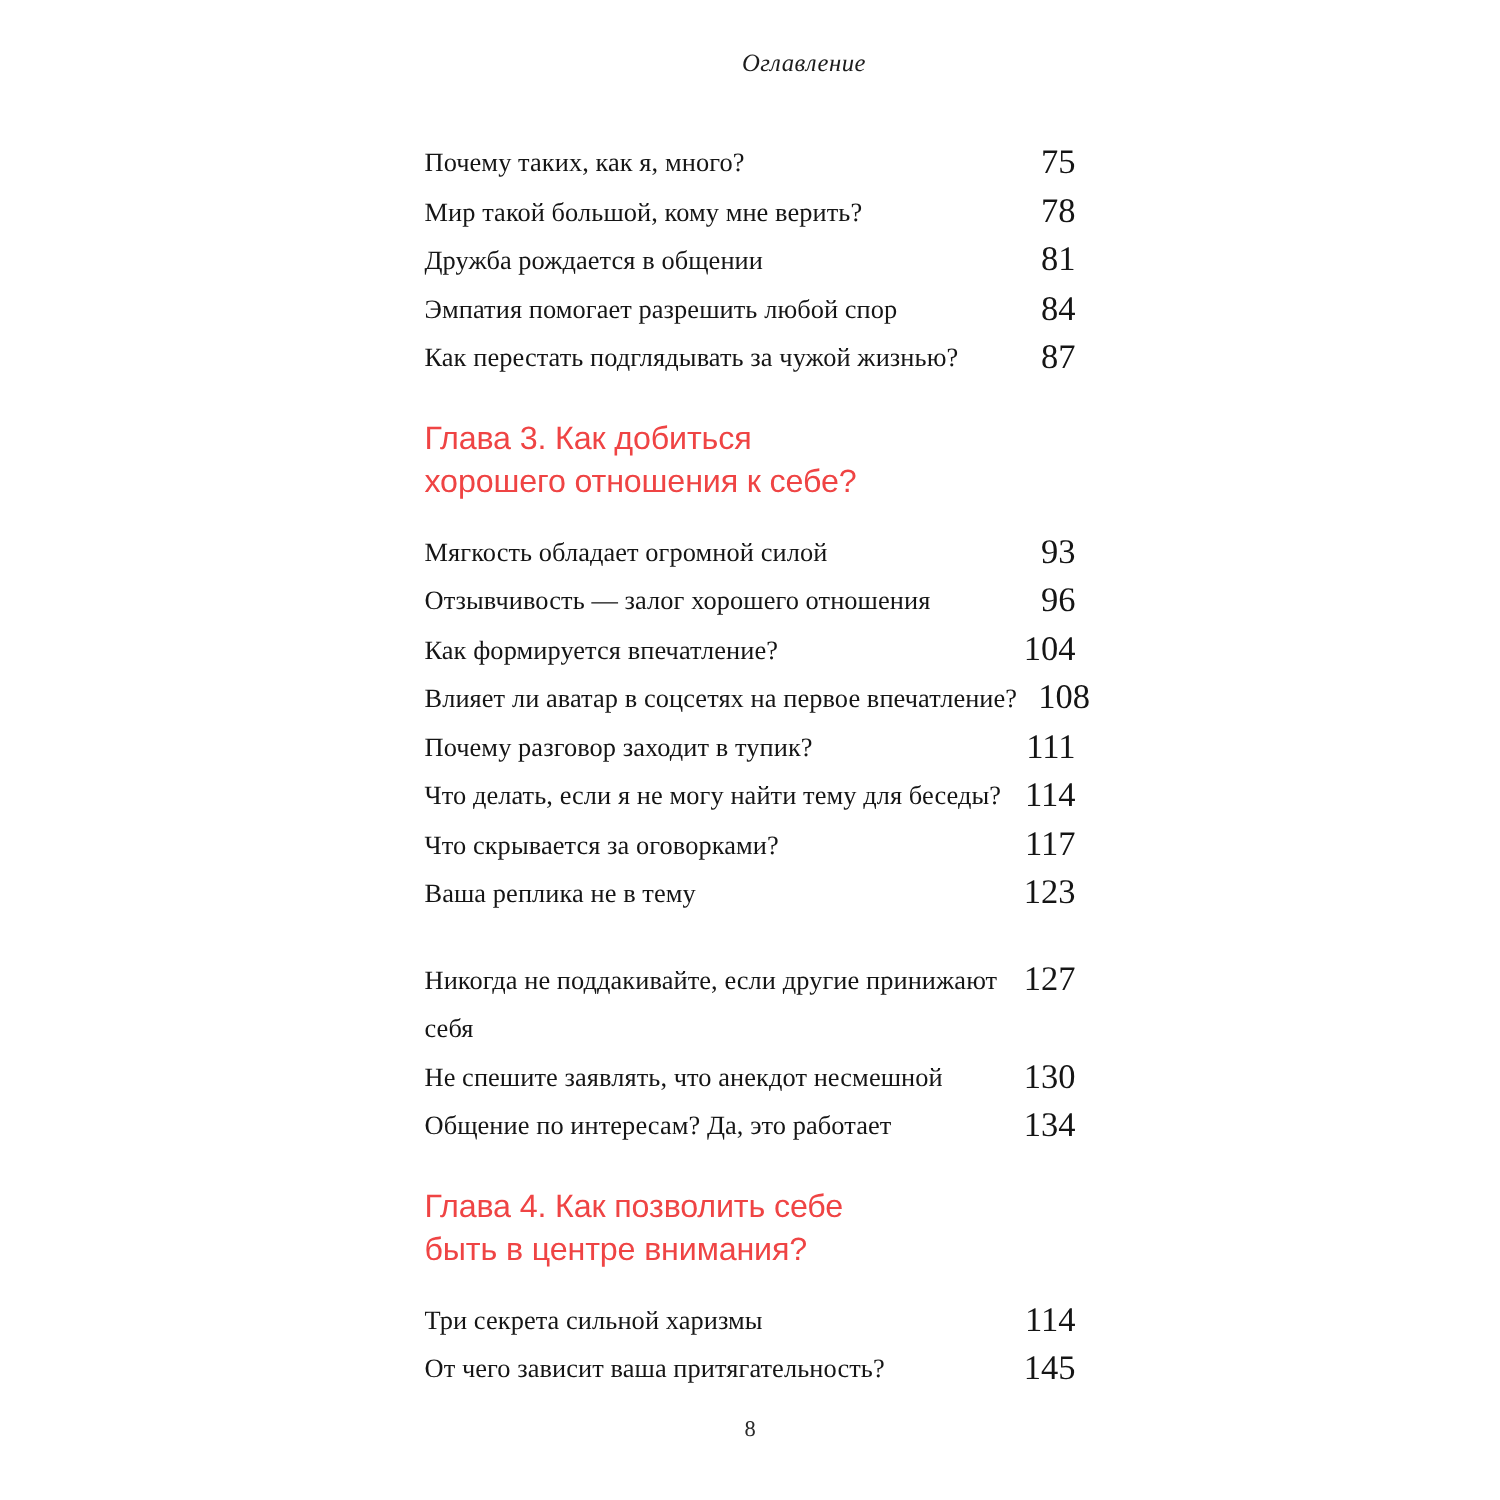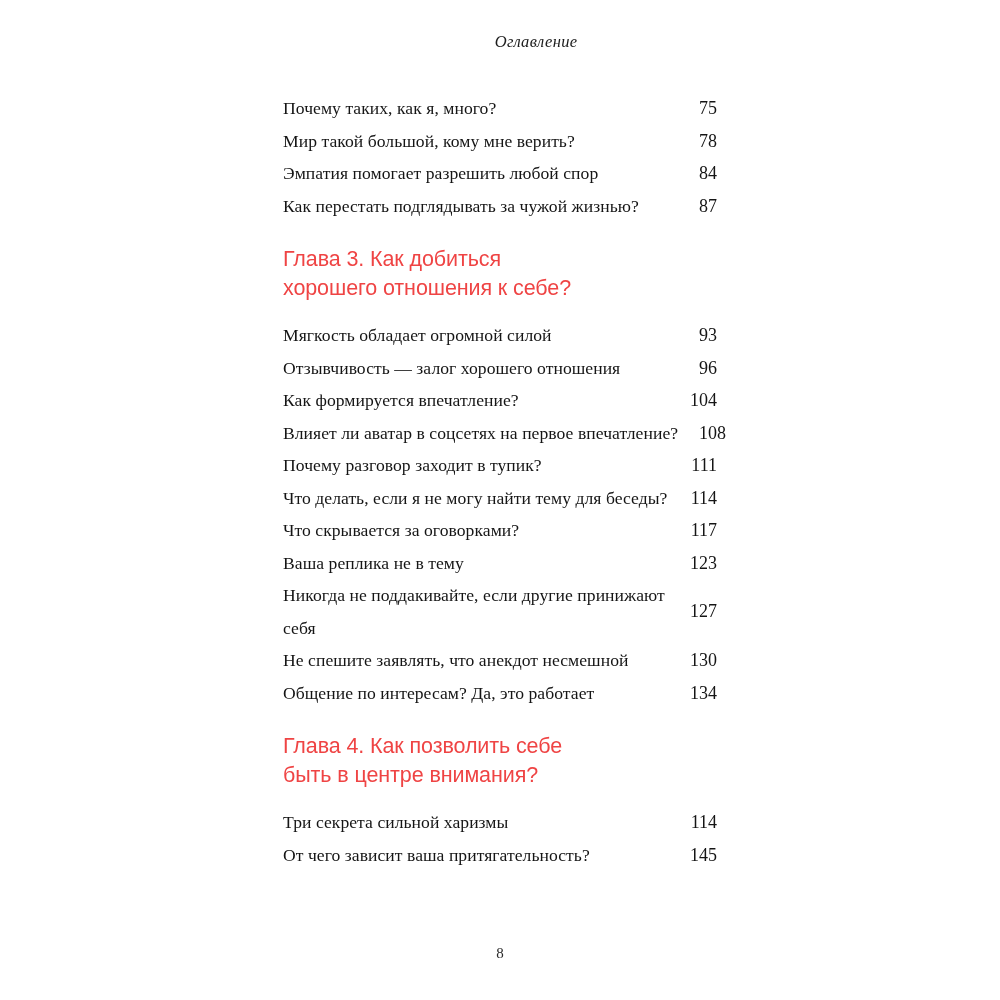--- a/index.html
+++ b/index.html
@@ -54,32 +54,33 @@
   }
   .entry .title {
     font-family: "Liberation Serif", serif;
     font-size: 17.6px;
     letter-spacing: 0.05px;
     white-space: nowrap;
     color: #151515;
   }
   .entry .page-num {
     font-family: "Liberation Serif", serif;
-    font-size: 18px;
+    font-size: 23px;
     color: #151515;
     min-width: 34px;
     text-align: right;
     flex: 0 0 auto;
     margin-left: 14px;
   }
 
   
   .entry.two-line {
     height: 65px;
-    align-items: center;
+    align-items: flex-start;
+    margin-top: 25px;
   }
   .entry.two-line .title {
     white-space: normal;
     line-height: 32.5px;
   }
 
   
   .chapter-heading {
     font-family: "Liberation Sans", sans-serif;
     font-size: 21.5px;
@@ -117,20 +118,24 @@
       <div>
         <div class="entry">
           <span class="title">Почему таких, как я, много?</span>
           <span class="page-num">75</span>
         </div>
         <div class="entry">
           <span class="title">Мир такой большой, кому мне верить?</span>
           <span class="page-num">78</span>
         </div>
         <div class="entry">
+          <span class="title">Дружба рождается в общении</span>
+          <span class="page-num">81</span>
+        </div>
+        <div class="entry">
           <span class="title">Эмпатия помогает разрешить любой спор</span>
           <span class="page-num">84</span>
         </div>
         <div class="entry">
           <span class="title">Как перестать подглядывать за чужой жизнью?</span>
           <span class="page-num">87</span>
         </div>
       </div>
       <div class="chapter-block">
         <div class="chapter-heading">Глава 3. Как добиться

